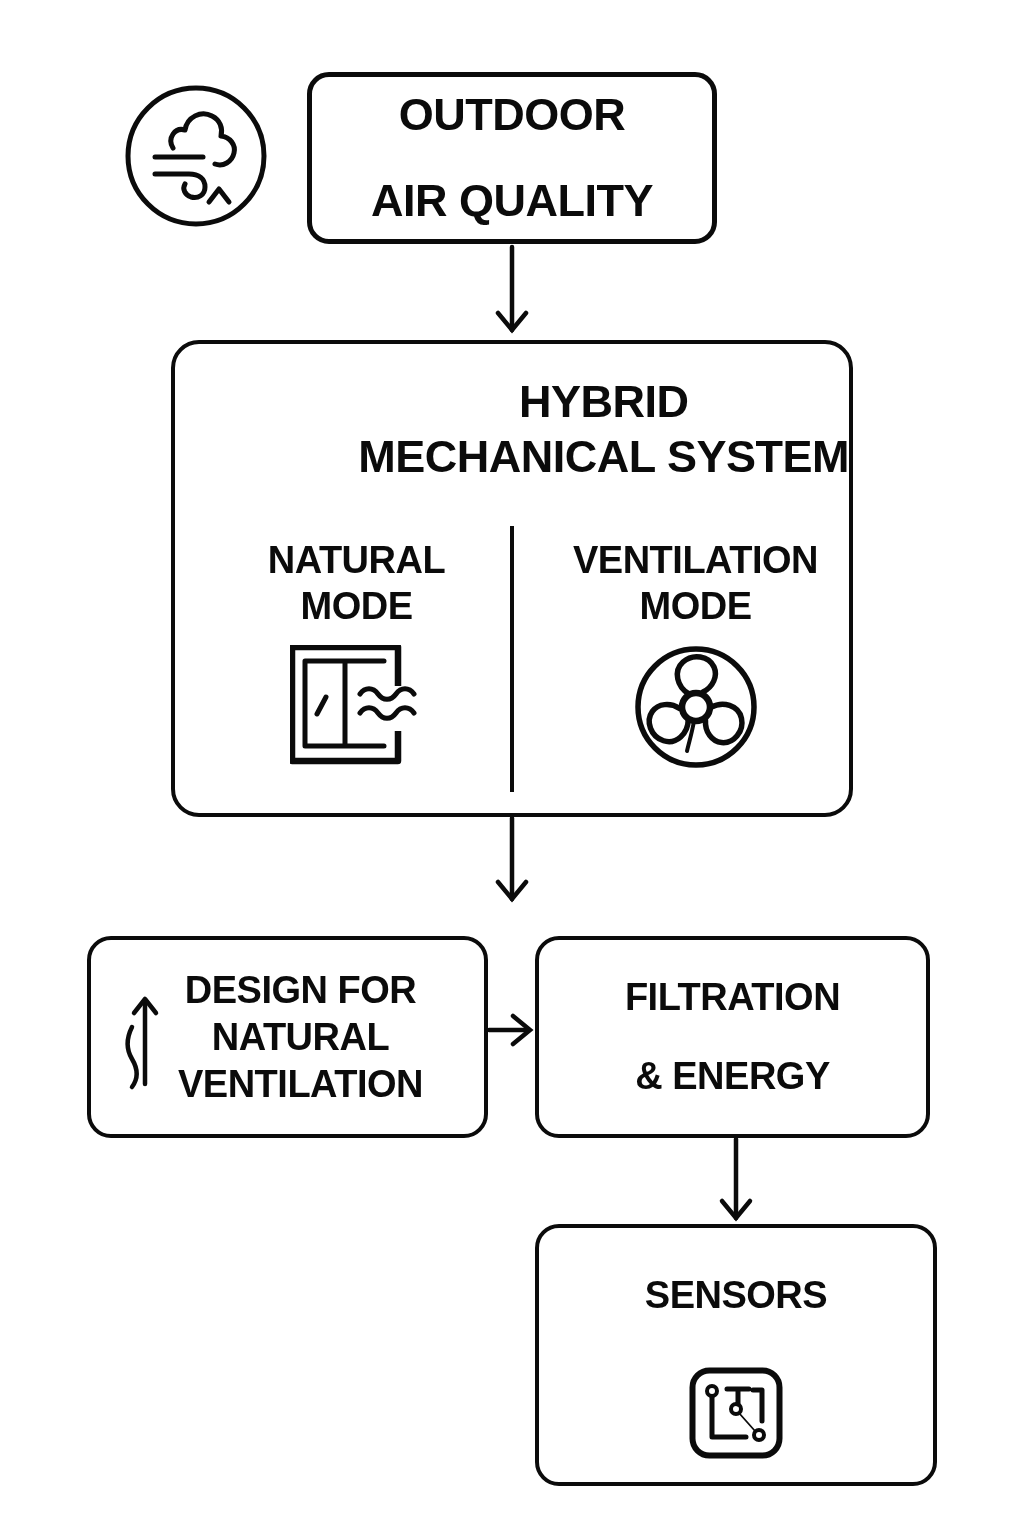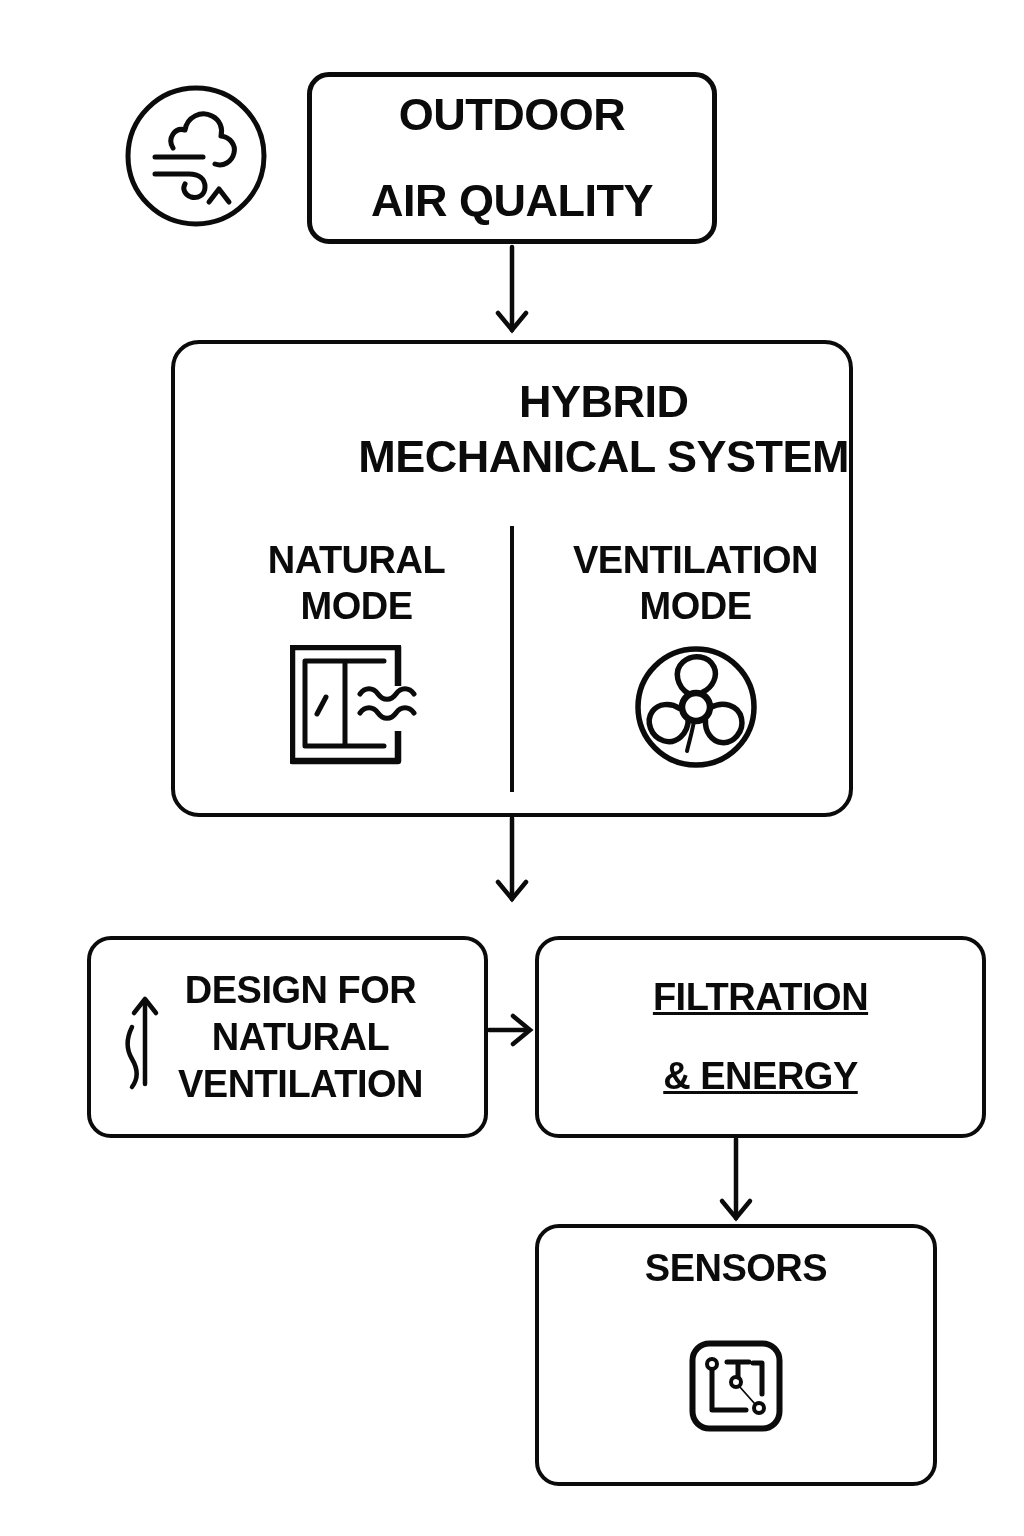--- a/index.html
+++ b/index.html
@@ -27,23 +27,23 @@
   .mode-cell.natural{left:0;}
   .mode-cell.mechanical{right:0;}
   .mode-cell .bold-line{font-size:38px;line-height:46px;}
   .mode-label{padding-top:7px;}
   .mode-icon{margin-top:16px;}
   
   .design{left:87px;top:936px;width:401px;height:202px;border-radius:24px;}
   .design-text{width:100%;padding-left:26px;box-sizing:border-box;}
   .design .bold-line,.filtration .bold-line{font-size:38px;line-height:47px;}
   .design-icon{position:absolute;left:26px;top:52px;}
-  .filtration{left:535px;top:936px;width:451px;height:202px;border-radius:24px;text-decoration:underline;}
+  .filtration{left:535px;top:936px;width:395px;height:202px;border-radius:24px;}
   .sensors{left:535px;top:1224px;width:402px;height:262px;border-radius:24px;justify-content:flex-start;}
-  .sensors-text{padding-top:17px;}
+  .sensors-text{padding-top:44px;}
   .sensors .bold-line{font-size:38px;line-height:46px;}
   .sensors-icon{margin-top:17px;}
   svg{display:block;}
 </style>
 </head>
 <body>
 
 <div class="canvas">
 
   <svg class="connectors" viewBox="0 0 1024 1536" fill="none" stroke="#0b0b0b" stroke-width="4.5" stroke-linecap="round" stroke-linejoin="miter">

